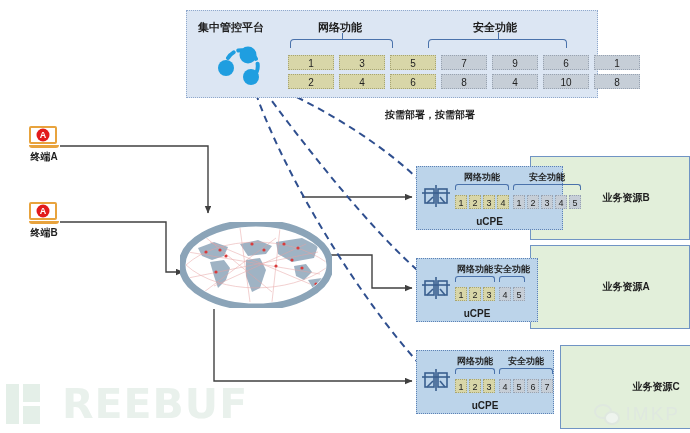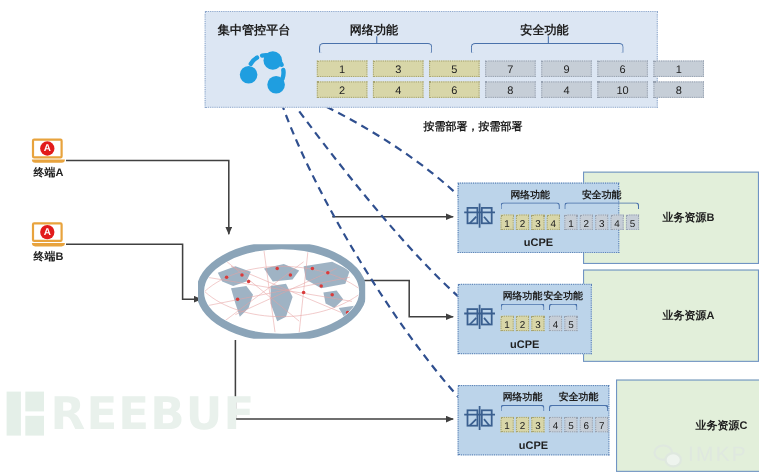--- a/index.html
+++ b/index.html
@@ -5,22 +5,22 @@
   html,body{margin:0;padding:0;background:#ffffff;}
   body{
     width:690px;height:433px;position:relative;overflow:hidden;
     font-family:"Liberation Sans","DejaVu Sans",sans-serif;
     color:#1a1a1a;
   }
   .abs{position:absolute;}
 
   
   #freebuf-watermark{
-    left:6px;top:356px;width:250px;height:52px;
-    display:flex;align-items:flex-start;gap:6px;
+    left:6px;top:378px;width:250px;height:52px;
+    display:flex;align-items:center;gap:22px;
     opacity:1;pointer-events:none;
   }
   #freebuf-watermark .fb-mark{display:flex;gap:4px;align-items:center;}
   #freebuf-watermark .fb-bar{width:13px;height:40px;background:#e4efe8;}
   #freebuf-watermark .fb-stack{display:flex;flex-direction:column;gap:4px;}
   #freebuf-watermark .fb-stack i{display:block;width:17px;height:18px;background:#e4efe8;}
   #freebuf-watermark .fb-text{
     font-size:41px;font-weight:bold;color:#e9f1ec;letter-spacing:1px;
     line-height:40px;font-family:"DejaVu Sans",sans-serif;
   }

